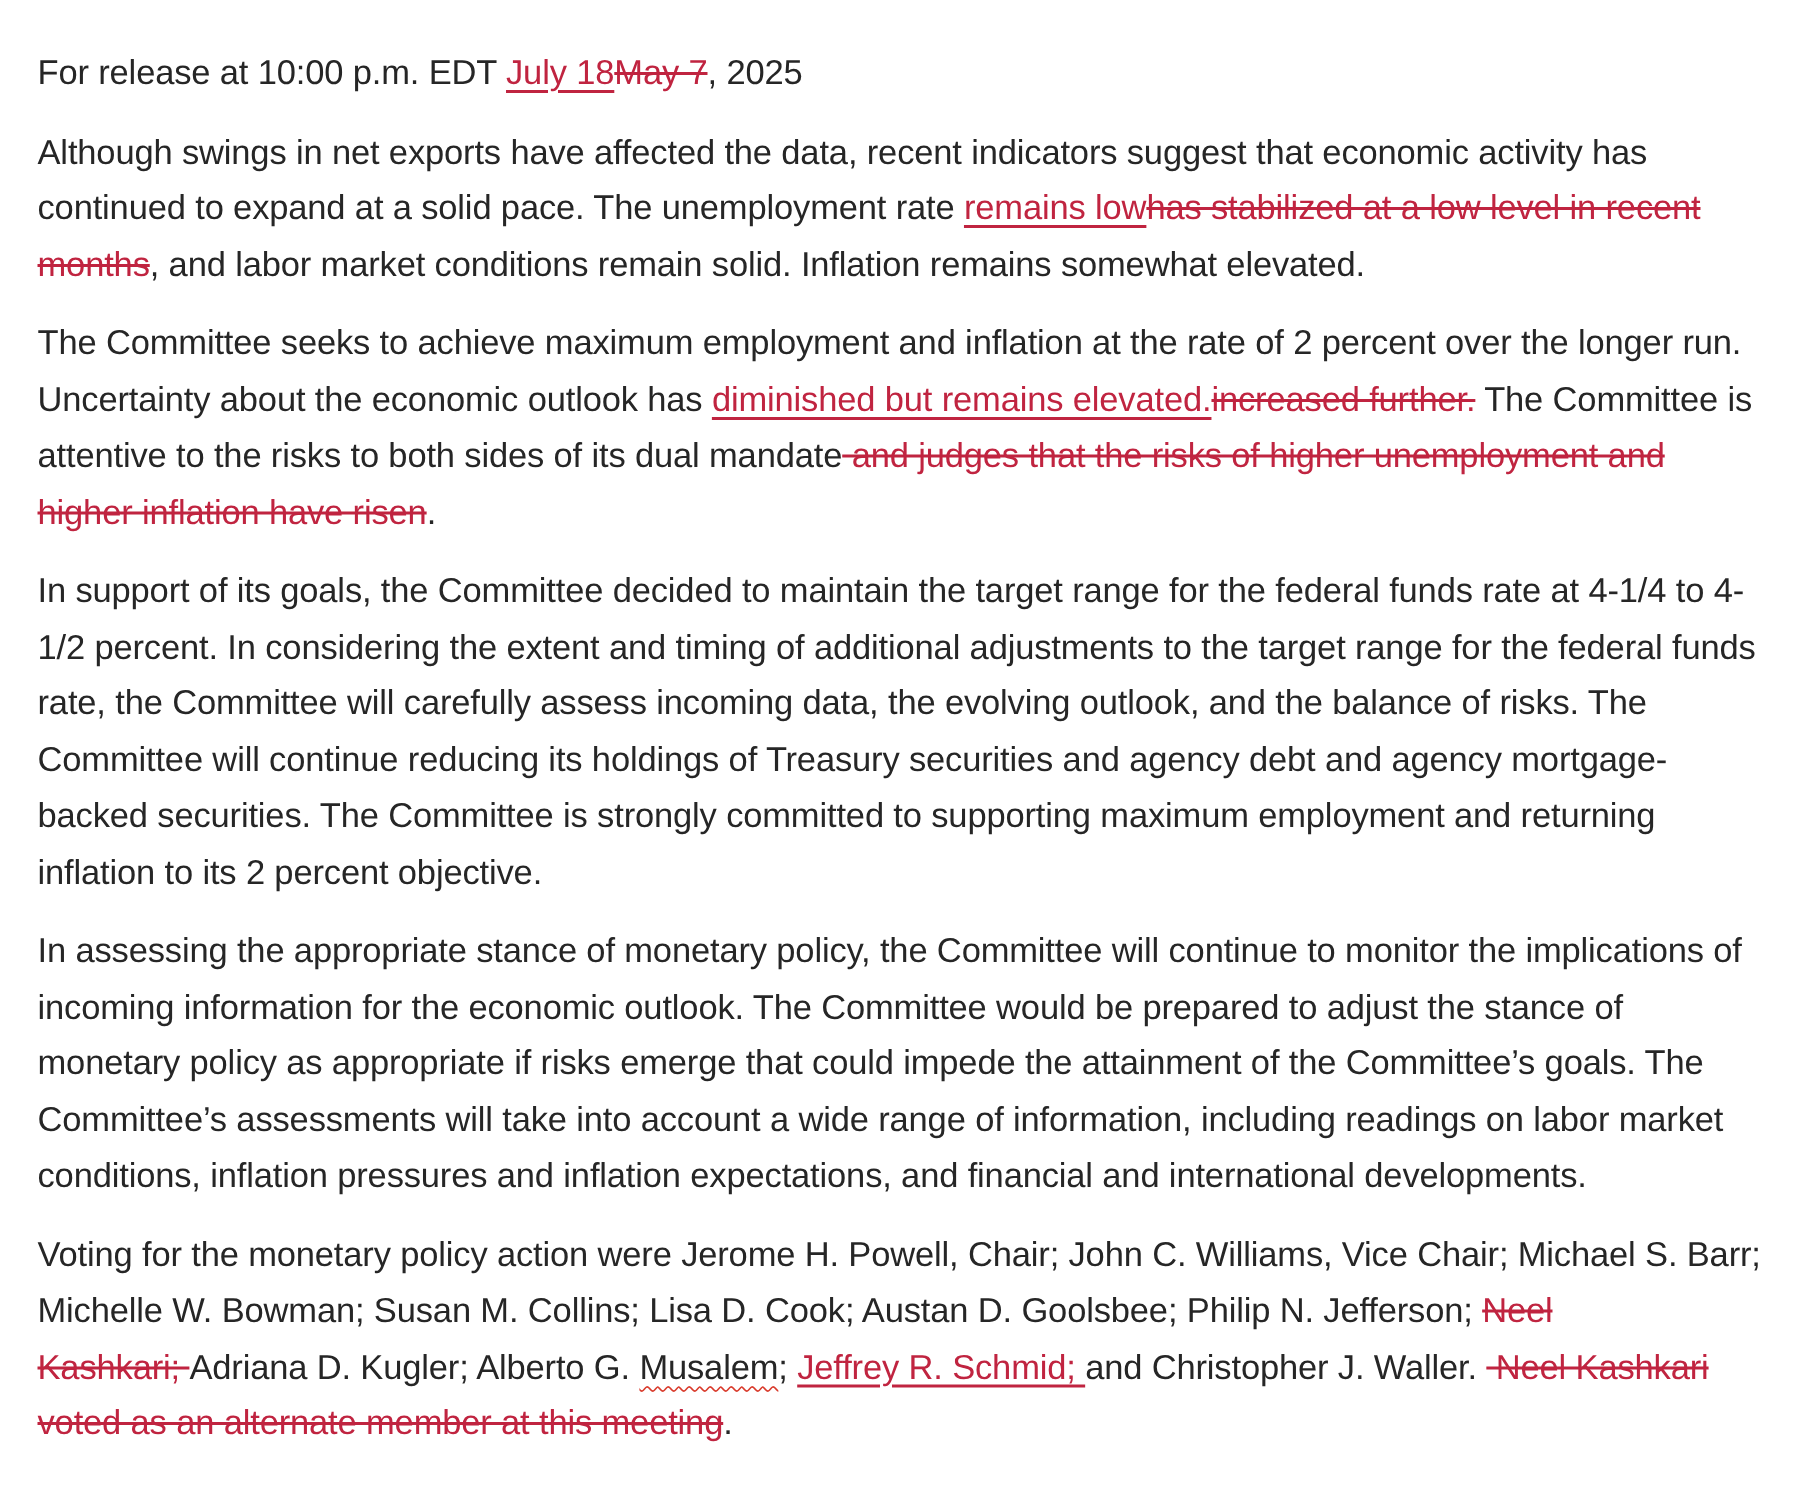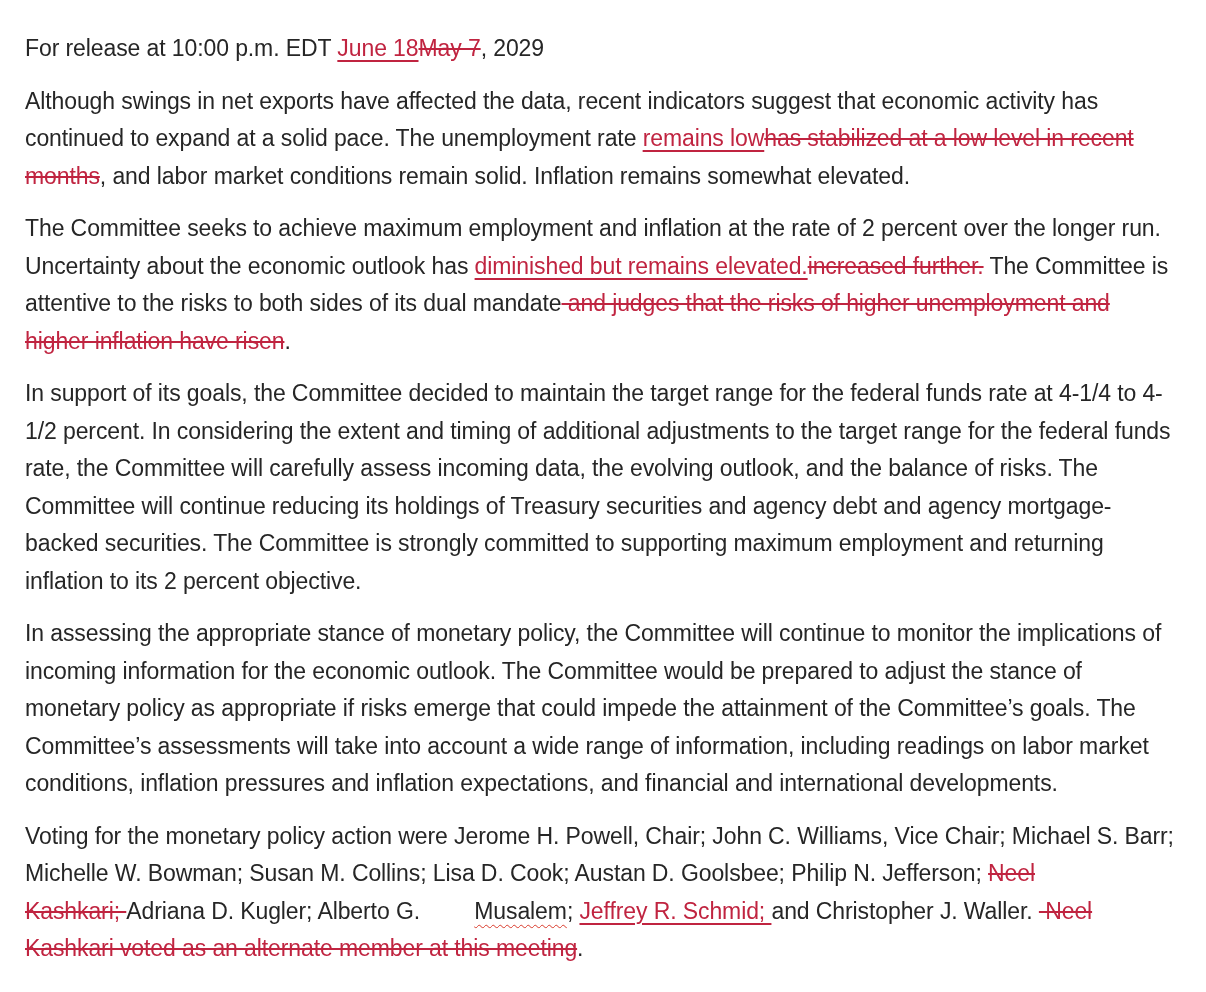--- a/index.html
+++ b/index.html
@@ -45,28 +45,27 @@
     text-decoration: line-through;
     text-decoration-color: var(--revision-red);
     text-decoration-thickness: 2px;
     margin-top: 47px;
   }
   .seg-spell {
     color: var(--text);
     text-decoration: underline wavy var(--squiggle-red);
     text-decoration-thickness: 1px;
     text-underline-offset: 5px;
-    margin-left: 48px;
   }
 </style>
 </head>
 <body>
 
 <div class="page">
   <div>
-      <p class="para"><span class="seg-normal">For release at 10:00 p.m. EDT </span><span class="seg-ins">June 18</span><span class="seg-del">May 7</span><span class="seg-normal">, 2029</span></p>
+      <p class="para"><span class="seg-normal">For release at 10:00 p.m. EDT </span><span class="seg-ins">July 18</span><span class="seg-del">May 7</span><span class="seg-normal">, 2025</span></p>
       <p class="para"><span class="seg-normal">Although swings in net exports have affected the data, recent indicators suggest that economic activity has continued to expand at a solid pace. The unemployment rate </span><span class="seg-ins">remains low</span><span class="seg-del">has stabilized at a low level in recent months</span><span class="seg-normal">, and labor market conditions remain solid. Inflation remains somewhat elevated.</span></p>
       <p class="para"><span class="seg-normal">The Committee seeks to achieve maximum employment and inflation at the rate of 2 percent over the longer run. Uncertainty about the economic outlook has </span><span class="seg-ins">diminished but remains elevated.</span><span class="seg-del">increased further.</span><span class="seg-normal"> The Committee is attentive to the risks to both sides of its dual mandate</span><span class="seg-del"> and judges that the risks of higher unemployment and higher inflation have risen</span><span class="seg-normal">.</span></p>
       <p class="para"><span class="seg-normal">In support of its goals, the Committee decided to maintain the target range for the federal funds rate at 4-1/4 to 4-1/2 percent. In considering the extent and timing of additional adjustments to the target range for the federal funds rate, the Committee will carefully assess incoming data, the evolving outlook, and the balance of risks. The Committee will continue reducing its holdings of Treasury securities and agency debt and agency mortgage-backed securities. The Committee is strongly committed to supporting maximum employment and returning inflation to its 2 percent objective.</span></p>
       <p class="para"><span class="seg-normal">In assessing the appropriate stance of monetary policy, the Committee will continue to monitor the implications of incoming information for the economic outlook. The Committee would be prepared to adjust the stance of monetary policy as appropriate if risks emerge that could impede the attainment of the Committee’s goals. The Committee’s assessments will take into account a wide range of information, including readings on labor market conditions, inflation pressures and inflation expectations, and financial and international developments.</span></p>
       <p class="para"><span class="seg-normal">Voting for the monetary policy action were Jerome H. Powell, Chair; John C. Williams, Vice Chair; Michael S. Barr; Michelle W. Bowman; Susan M. Collins; Lisa D. Cook; Austan D. Goolsbee; Philip N. Jefferson; </span><span class="seg-del">Neel Kashkari;&nbsp;</span><span class="seg-normal">Adriana D. Kugler; Alberto G. </span><span class="seg-spell">Musalem</span><span class="seg-normal">; </span><span class="seg-ins">Jeffrey R. Schmid;&nbsp;</span><span class="seg-normal">and Christopher J. Waller. </span><span class="seg-del">&nbsp;Neel Kashkari voted as an alternate member at this meeting</span><span class="seg-normal">.</span></p>
     </div>
 </div>
 
 </body></html>

